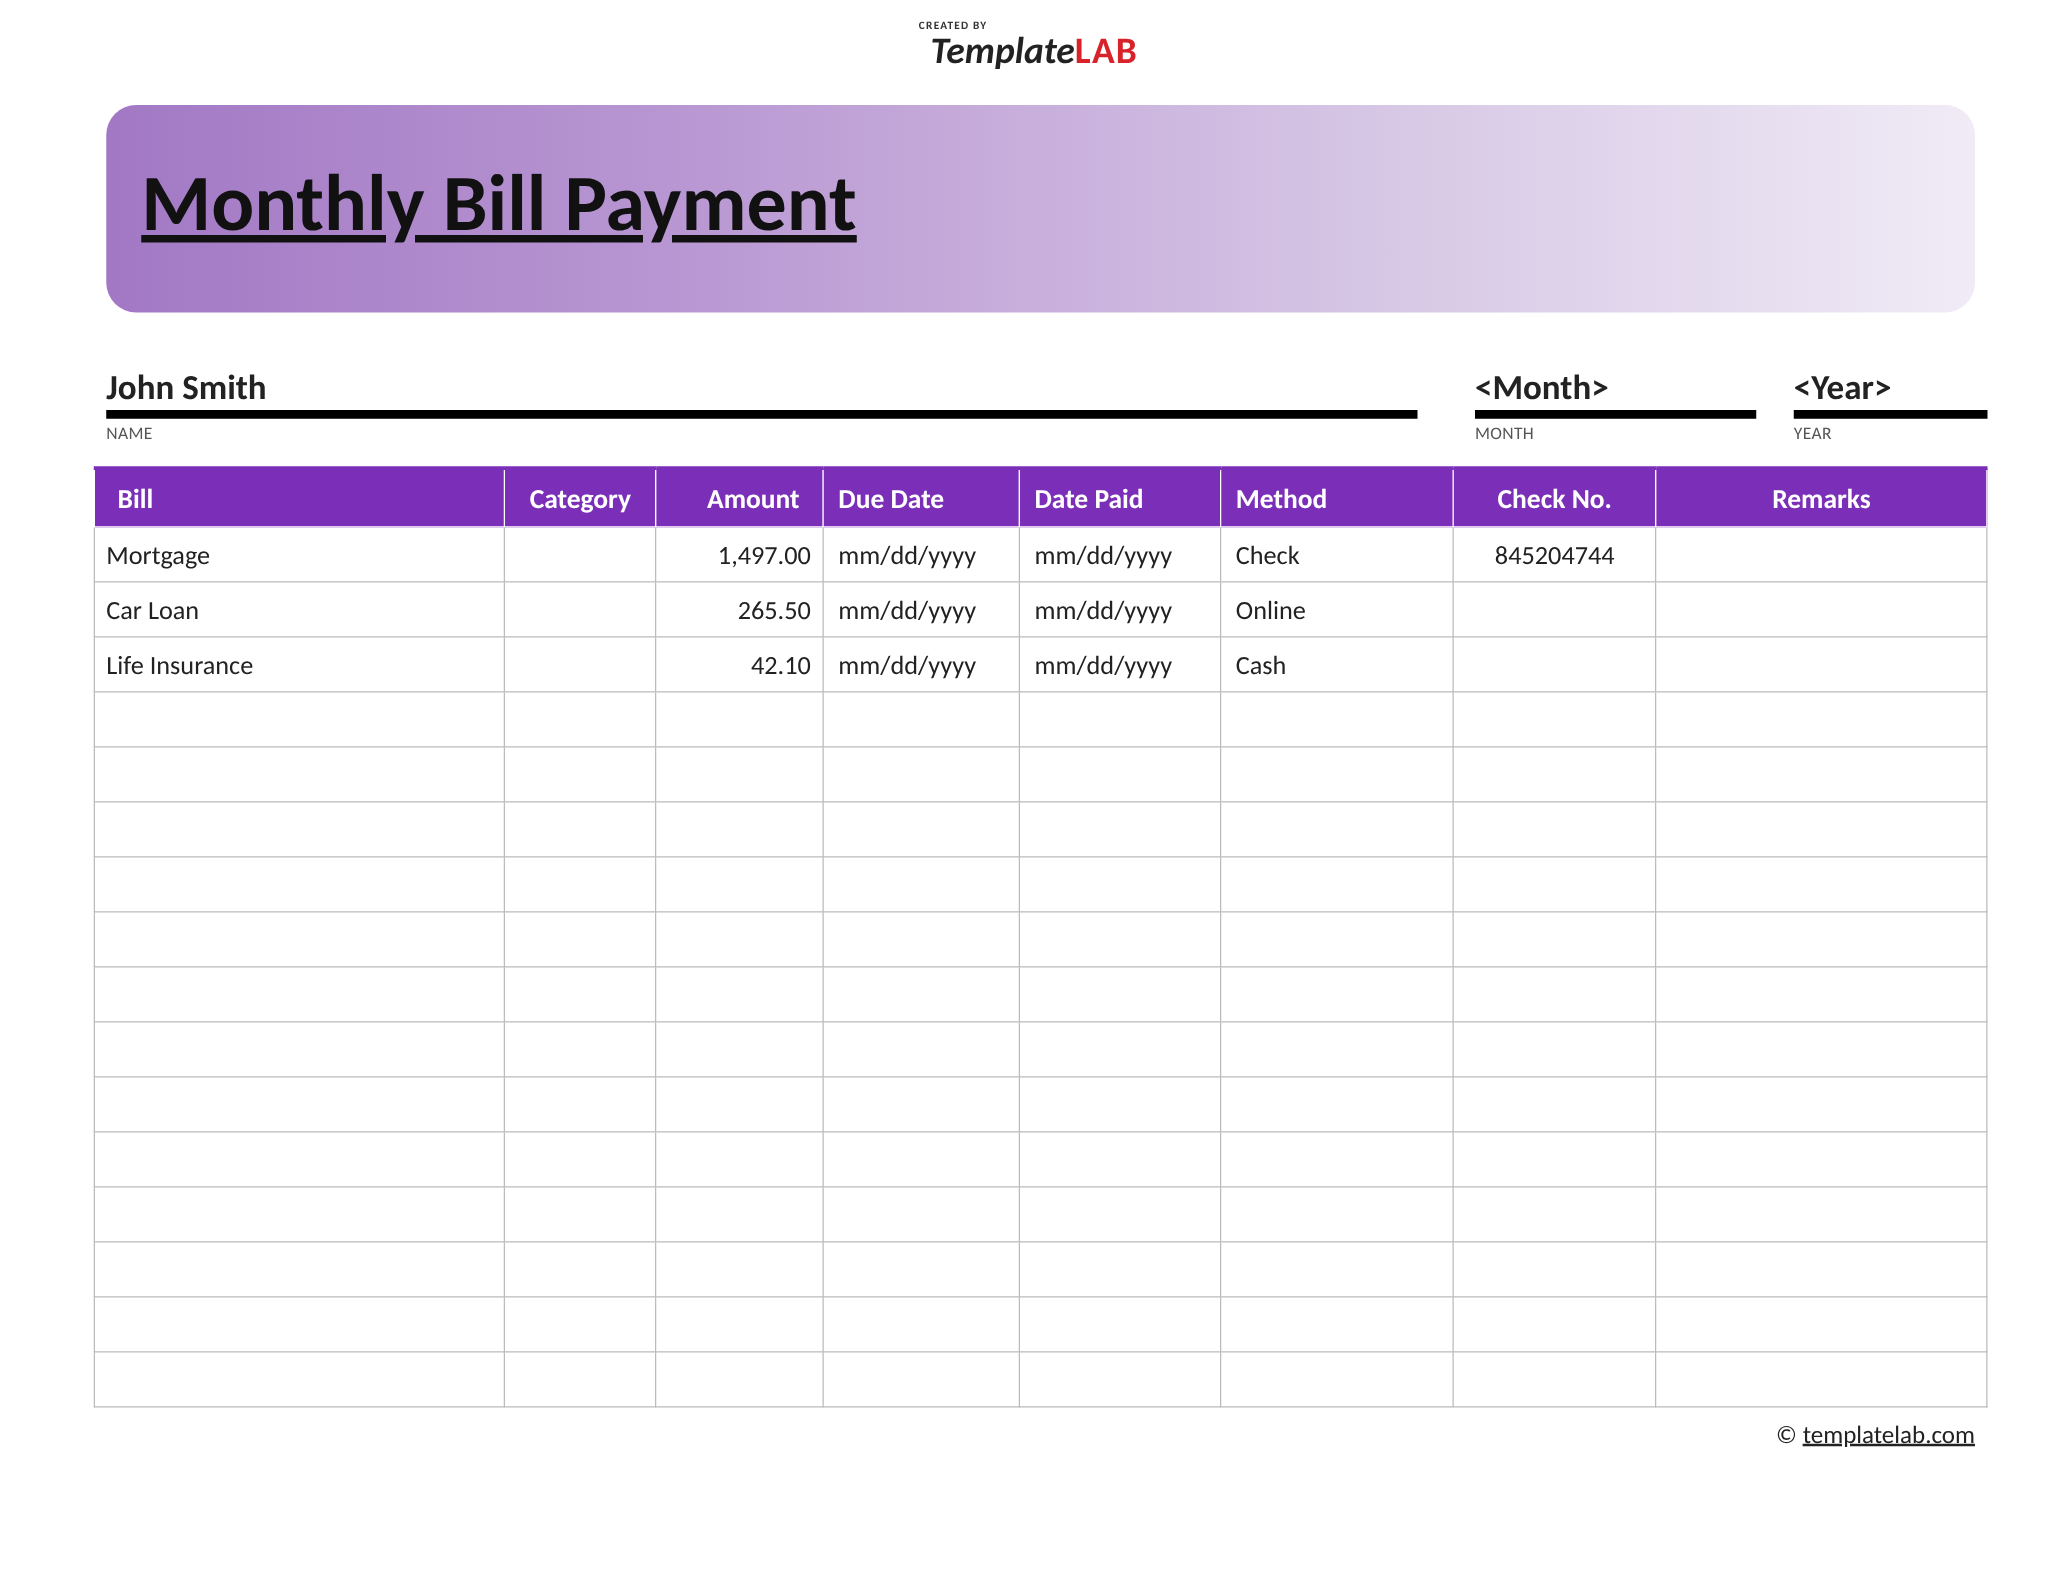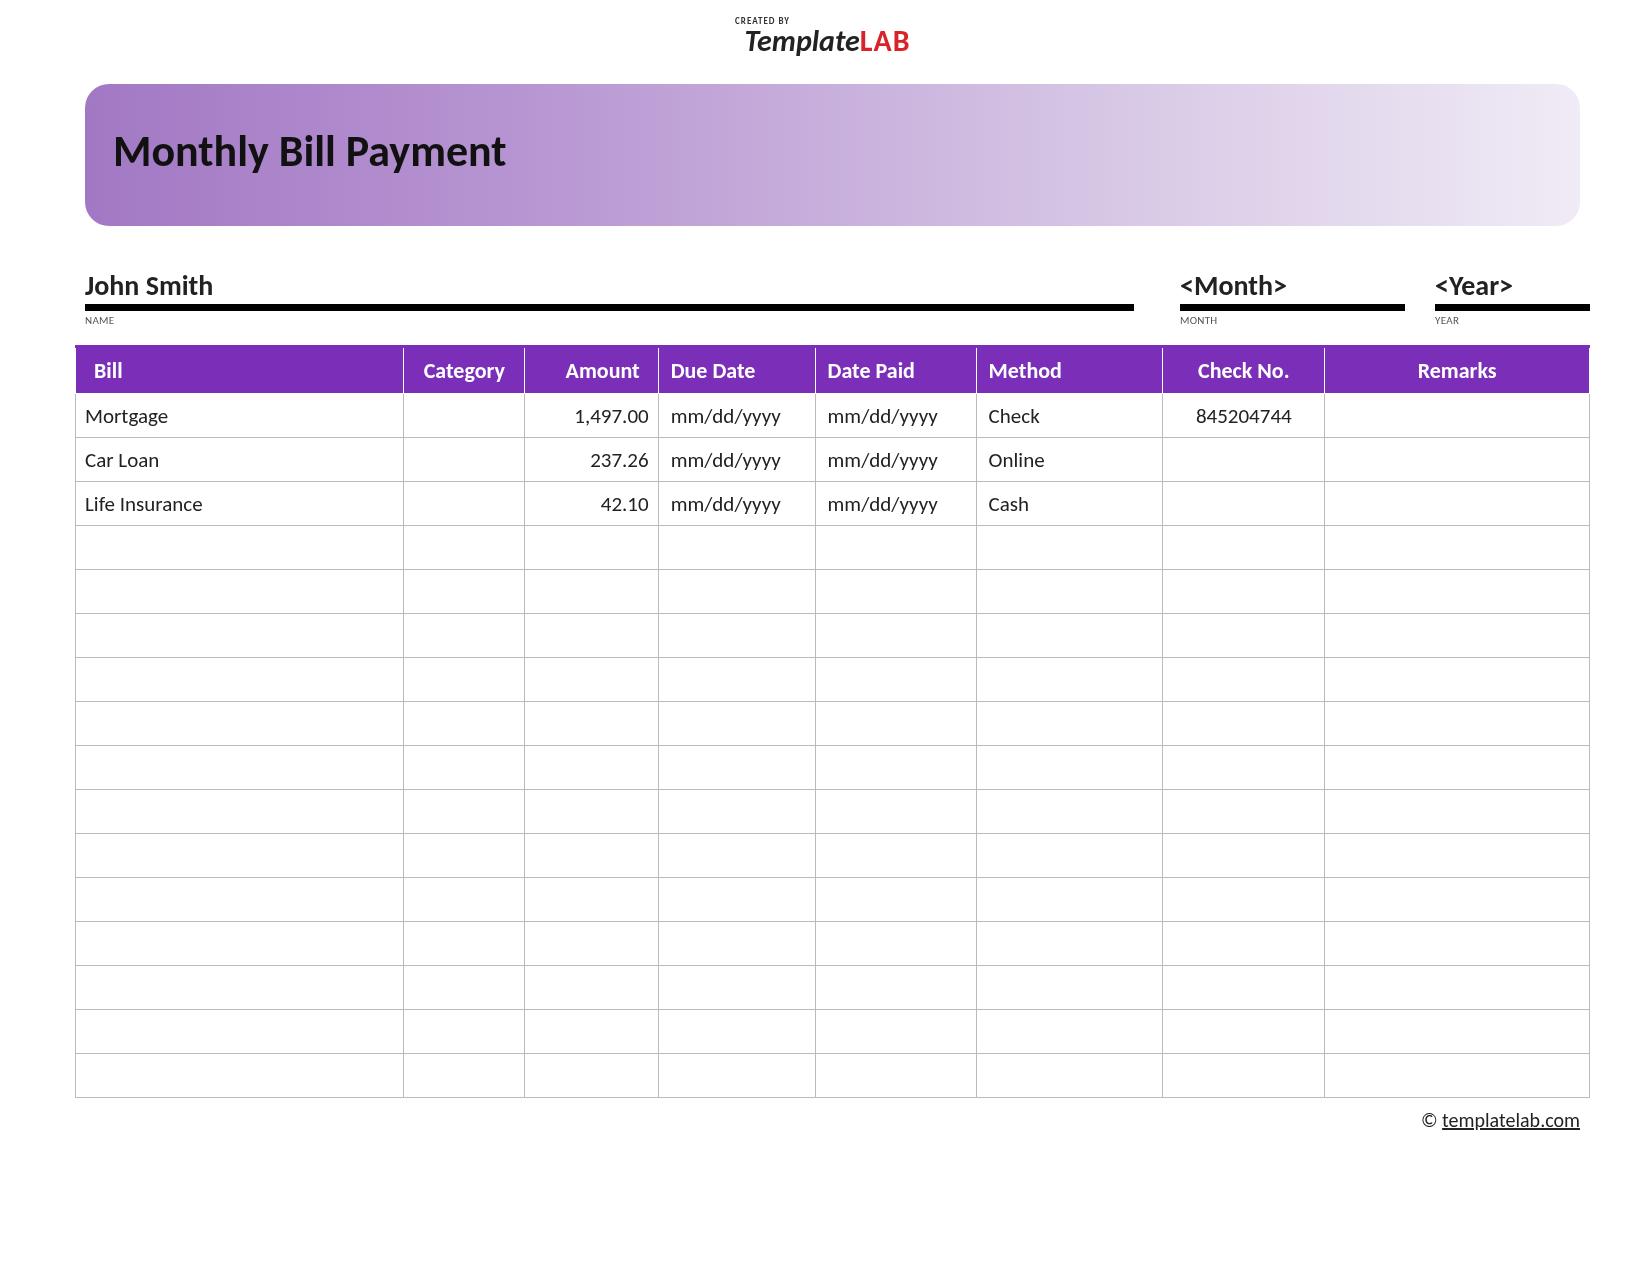--- a/index.html
+++ b/index.html
@@ -33,43 +33,44 @@
     .header-banner {
       background: linear-gradient(90deg, #a278c4 0%, #b896d2 30%, #d8c9e6 70%, #f0ebf6 100%);
       border-radius: 24px;
       padding: 40px 28px 48px;
       margin-bottom: 42px;
       margin-left: 10px;
       margin-right: 10px;
     }
     .header-banner h1 {
       color: #111;
-      font-size: 44px;
+      font-size: 64px;
       font-weight: 700;
+      text-decoration: underline;
     }
     .info-row {
       display: flex;
       gap: 30px;
       margin-bottom: 18px;
       margin-left: 10px;
       margin-right: 0px;
     }
     .info-field { display: flex; flex-direction: column; }
     .info-field.name { flex: 1; }
     .info-field.month { width: 225px; margin-left: 16px; }
     .info-field.year { width: 155px; }
     .info-value {
       font-size: 28px;
       font-weight: 600;
       color: #222;
       border-bottom: 7px solid #000000;
       padding-bottom: 1px;
     }
     .info-label {
-      font-size: 11px;
+      font-size: 14px;
       color: #555;
       margin-top: 3px;
       letter-spacing: 0.3px;
     }
     .bill-table {
       width: 100%;
       border-collapse: collapse;
       margin-left: 0px;
     }
     .bill-table th {
@@ -154,21 +155,21 @@
         <td class="col-amount">1,497.00</td>
         <td class="col-due">mm/dd/yyyy</td>
         <td class="col-paid">mm/dd/yyyy</td>
         <td class="col-method">Check</td>
         <td class="col-check">845204744</td>
         <td class="col-remarks"></td>
       </tr>
       <tr>
         <td class="col-bill">Car Loan</td>
         <td class="col-category"></td>
-        <td class="col-amount">237.26</td>
+        <td class="col-amount">265.50</td>
         <td class="col-due">mm/dd/yyyy</td>
         <td class="col-paid">mm/dd/yyyy</td>
         <td class="col-method">Online</td>
         <td class="col-check"></td>
         <td class="col-remarks"></td>
       </tr>
       <tr>
         <td class="col-bill">Life Insurance</td>
         <td class="col-category"></td>
         <td class="col-amount">42.10</td>

